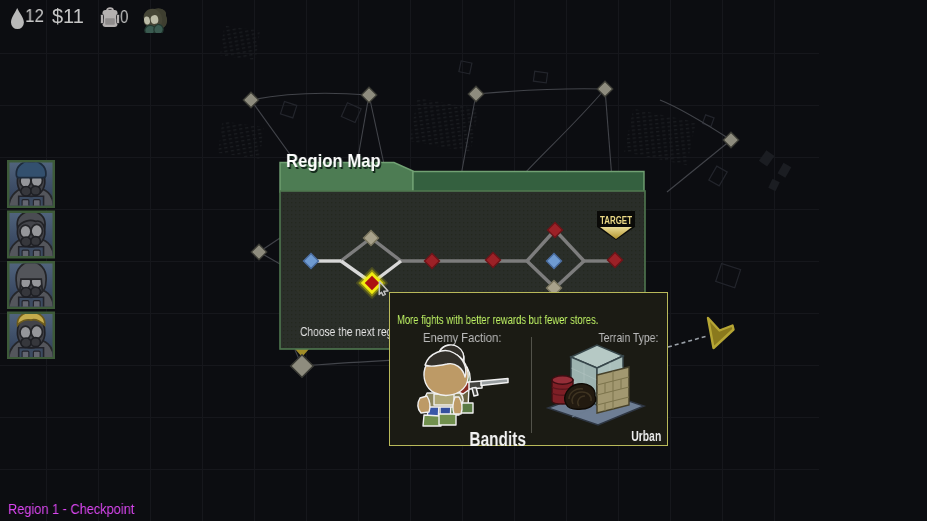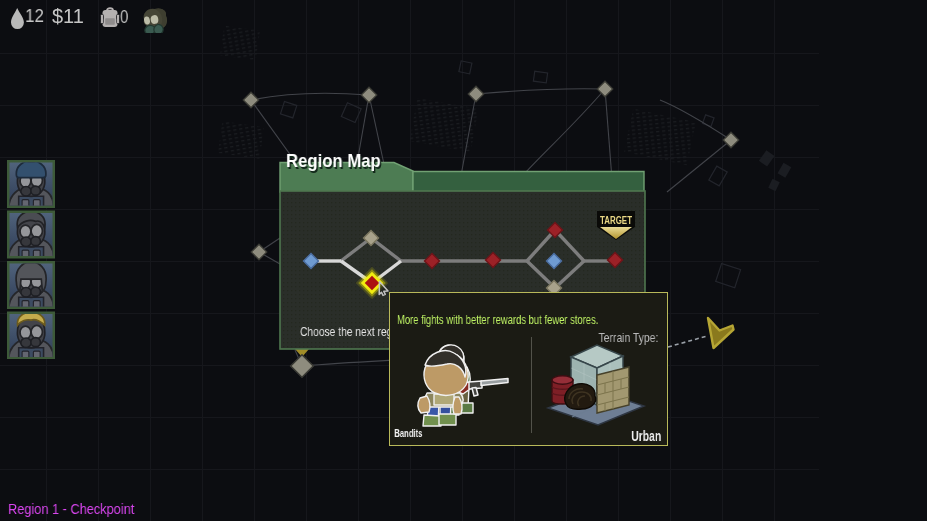--- a/index.html
+++ b/index.html
@@ -242,22 +242,23 @@
 </svg>
 <div class="abs" style="left:300px;top:324px;font-size:13.5px;color:#e4e4e4;z-index:3"><span class="cond" id="tch" style="transform:scaleX(0.76)">Choose the next region to travel to. Select a region</span></div>
 
 <svg class="abs" style="left:703px;top:314px;z-index:2" width="36" height="40" viewBox="0 0 36 40">
   <path d="M5 4 L16.5 16.5 L29.5 11.5 L30.5 15.5 L10.5 34 Z" fill="#8a791d" stroke="#b5a534" stroke-width="2.4" stroke-linejoin="round"></path>
 </svg>
 
 <div class="abs" id="tooltip" style="left:389px;top:292px;width:277px;height:152px;background:#1b1b14;border:1.5px solid #b9b95a;z-index:5">
   <div class="abs" style="left:7px;top:20px;font-size:12.5px;color:#bef264"><span class="cond" id="tts" style="transform:scaleX(0.755)">More fights with better rewards but fewer stores.</span></div>
   <div class="abs" style="left:141px;top:44px;width:1px;height:96px;background:#52524a"></div>
+  <div class="abs" style="left:0;top:37px;width:144px;text-align:center;font-size:13px;color:#b9b9b9"><span class="cond" id="tef" style="transform-origin:50% 50%;transform:scaleX(0.87)">Enemy Faction:</span></div>
   <div class="abs" style="left:144px;top:37px;width:132px;text-align:right;font-size:13px;color:#b9b9b9"><span class="cond" id="ttt2" style="transform-origin:50% 50%;transform:scaleX(0.8)">Terrain Type:</span></div>
-  <div class="abs" style="left:0;top:135px;width:144px;text-align:left;font-size:10px;font-weight:bold;color:#f2f2f2"><span class="cond" id="tb" style="transform-origin:50% 50%;transform:scaleX(0.77)">Bandits</span></div>
+  <div class="abs" style="left:0;top:135px;width:144px;text-align:right;font-size:20px;font-weight:bold;color:#f2f2f2"><span class="cond" id="tb" style="transform-origin:50% 50%;transform:scaleX(0.77)">Bandits</span></div>
   <div class="abs" style="left:144px;top:135px;width:132px;text-align:right;font-size:14px;font-weight:bold;color:#f2f2f2"><span class="cond" id="tu" style="transform-origin:50% 50%;transform:scaleX(0.74)">Urban</span></div>
 
   <svg class="abs" style="left:21px;top:50px" width="104" height="88" viewBox="0 0 104 88">
     <g stroke-linejoin="round">
 
       <g stroke="#f0f0f0" stroke-width="1.4">
         <path d="M36 44 L35 66 L45 66 L46 44 Z" fill="#6e6746"></path>
         <path d="M47 44 L47 65 L57 65 L58 44 Z" fill="#67603f"></path>
         <path d="M31 61 L30 72 L48 72 L47 62 Z" fill="#5a7a44"></path>
         <path d="M45 60 L45 70 L62 70 L62 60 Z" fill="#5a7a44"></path>

